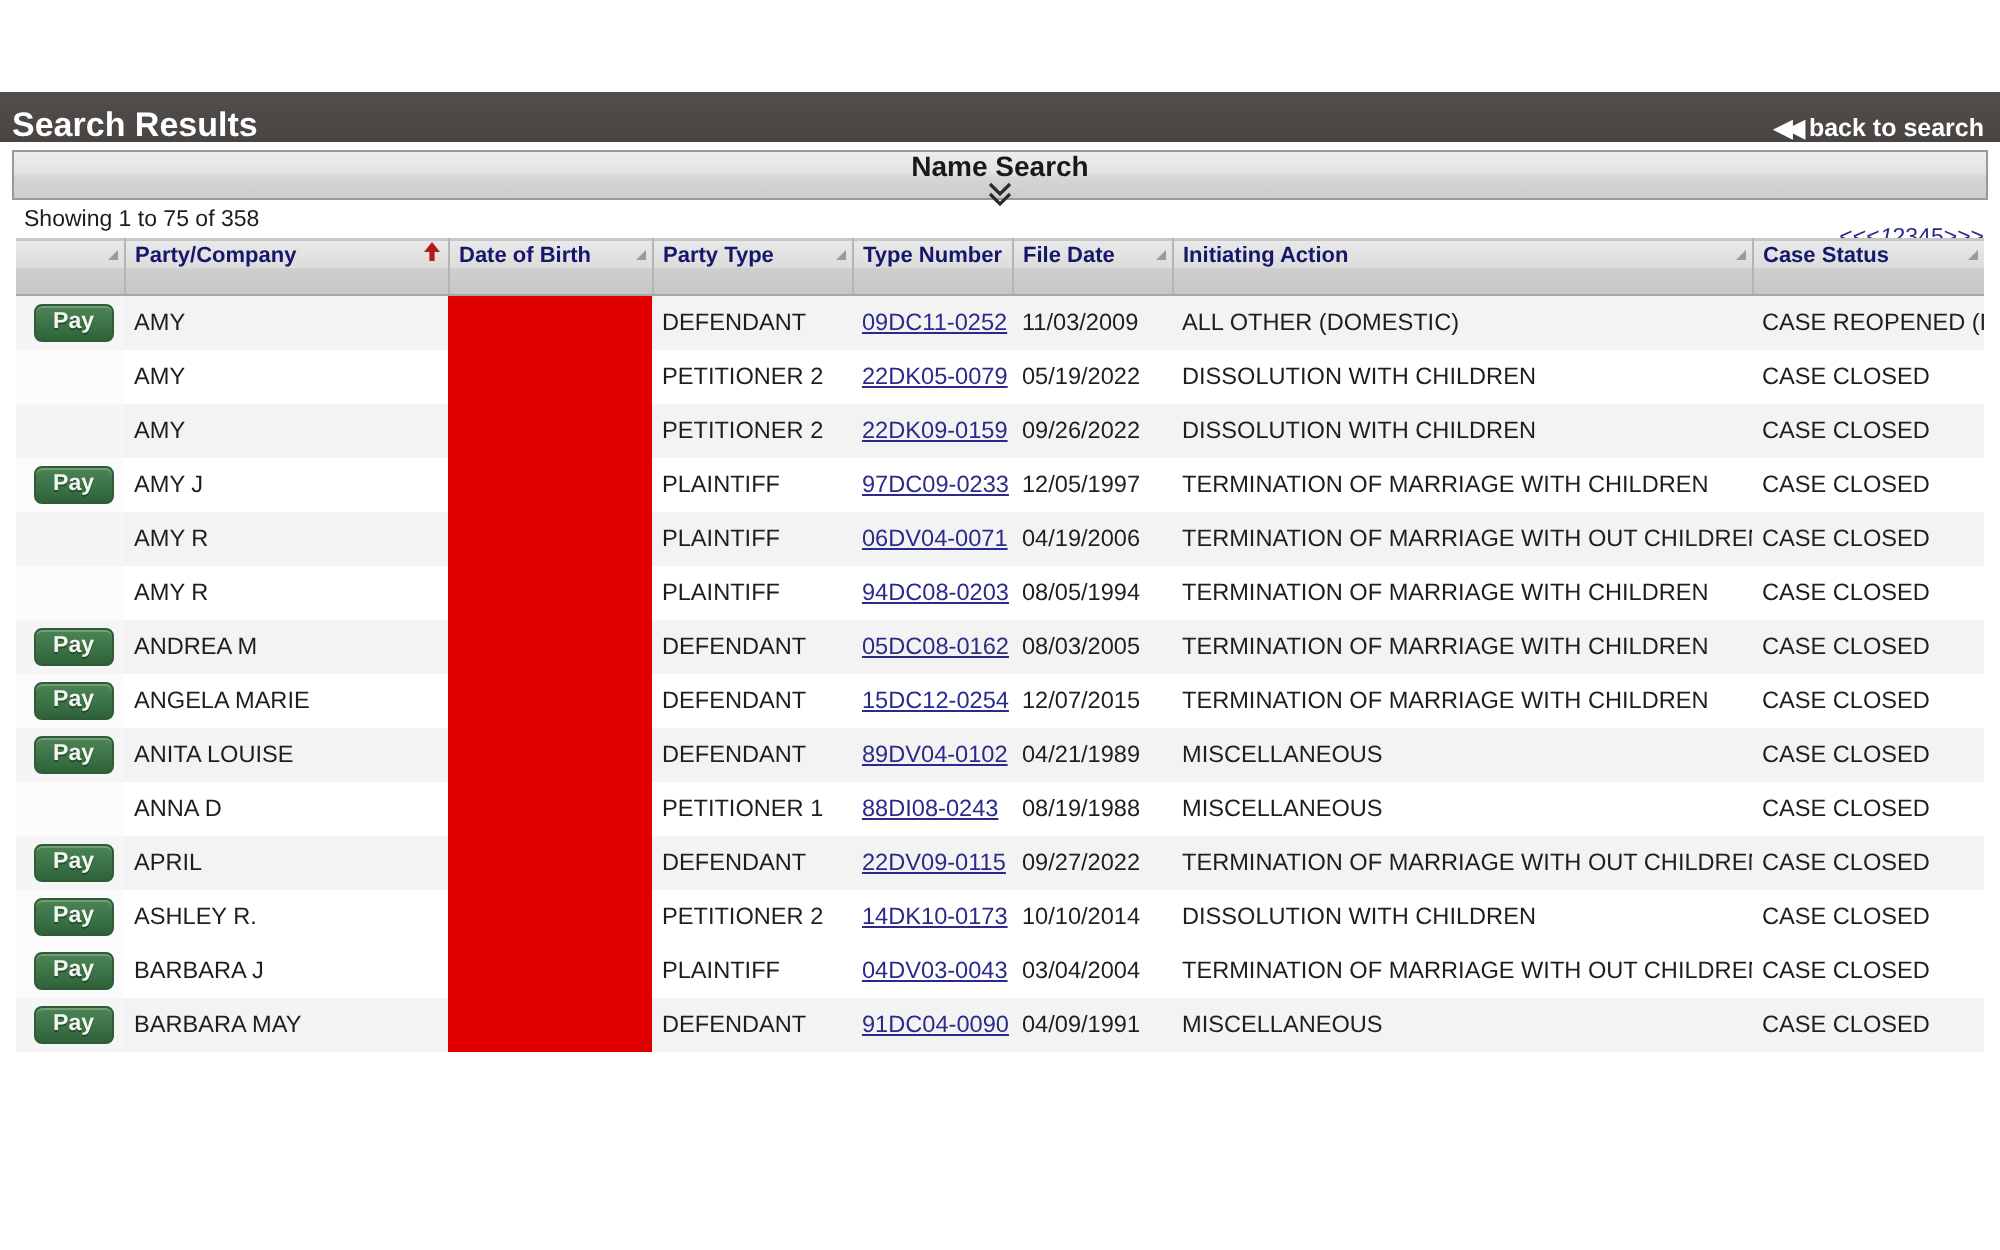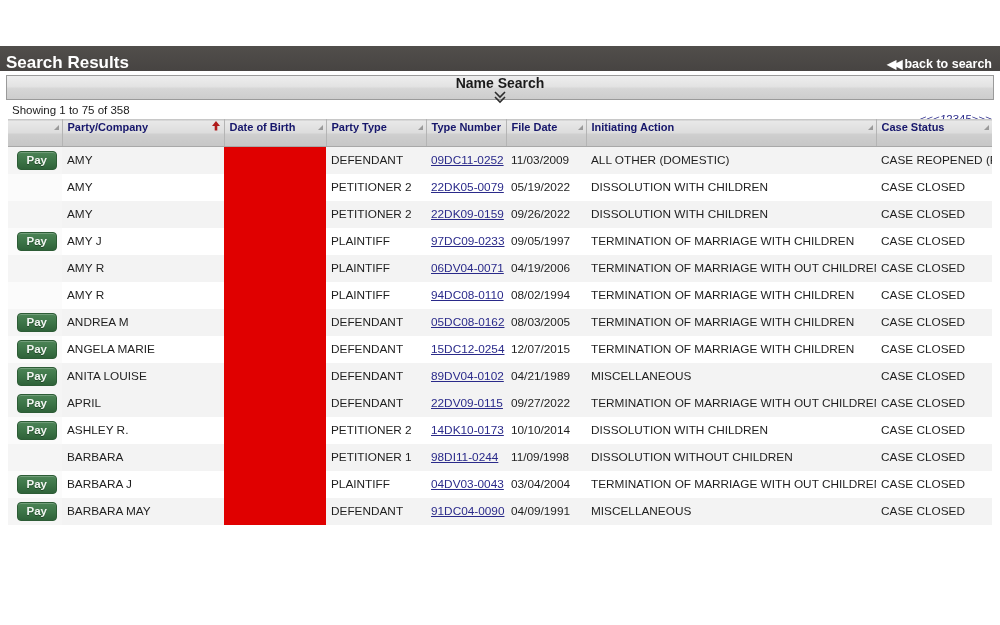--- a/index.html
+++ b/index.html
@@ -341,41 +341,41 @@
           <td>09/26/2022</td>
           <td>DISSOLUTION WITH CHILDREN</td>
           <td>CASE CLOSED</td>
         </tr>
         <tr class="norm">
           <td class="col-pay"><span class="pay-btn">Pay</span></td>
           <td>AMY J</td>
           <td class="col-redact"></td>
           <td>PLAINTIFF</td>
           <td><a class="case-link">97DC09-0233</a></td>
-          <td>09/05/1997</td>
+          <td>12/05/1997</td>
           <td>TERMINATION OF MARRIAGE WITH CHILDREN</td>
           <td>CASE CLOSED</td>
         </tr>
         <tr class="alt">
           <td class="col-pay"></td>
           <td>AMY R</td>
           <td class="col-redact"></td>
           <td>PLAINTIFF</td>
           <td><a class="case-link">06DV04-0071</a></td>
           <td>04/19/2006</td>
           <td>TERMINATION OF MARRIAGE WITH OUT CHILDREN</td>
           <td>CASE CLOSED</td>
         </tr>
         <tr class="norm">
           <td class="col-pay"></td>
           <td>AMY R</td>
           <td class="col-redact"></td>
           <td>PLAINTIFF</td>
-          <td><a class="case-link">94DC08-0110</a></td>
-          <td>08/02/1994</td>
+          <td><a class="case-link">94DC08-0203</a></td>
+          <td>08/05/1994</td>
           <td>TERMINATION OF MARRIAGE WITH CHILDREN</td>
           <td>CASE CLOSED</td>
         </tr>
         <tr class="alt">
           <td class="col-pay"><span class="pay-btn">Pay</span></td>
           <td>ANDREA M</td>
           <td class="col-redact"></td>
           <td>DEFENDANT</td>
           <td><a class="case-link">05DC08-0162</a></td>
           <td>08/03/2005</td>
@@ -392,20 +392,30 @@
           <td>TERMINATION OF MARRIAGE WITH CHILDREN</td>
           <td>CASE CLOSED</td>
         </tr>
         <tr class="alt">
           <td class="col-pay"><span class="pay-btn">Pay</span></td>
           <td>ANITA LOUISE</td>
           <td class="col-redact"></td>
           <td>DEFENDANT</td>
           <td><a class="case-link">89DV04-0102</a></td>
           <td>04/21/1989</td>
+          <td>MISCELLANEOUS</td>
+          <td>CASE CLOSED</td>
+        </tr>
+        <tr class="norm">
+          <td class="col-pay"></td>
+          <td>ANNA D</td>
+          <td class="col-redact"></td>
+          <td>PETITIONER 1</td>
+          <td><a class="case-link">88DI08-0243</a></td>
+          <td>08/19/1988</td>
           <td>MISCELLANEOUS</td>
           <td>CASE CLOSED</td>
         </tr>
         <tr class="alt">
           <td class="col-pay"><span class="pay-btn">Pay</span></td>
           <td>APRIL</td>
           <td class="col-redact"></td>
           <td>DEFENDANT</td>
           <td><a class="case-link">22DV09-0115</a></td>
           <td>09/27/2022</td>
@@ -415,30 +425,20 @@
         <tr class="norm">
           <td class="col-pay"><span class="pay-btn">Pay</span></td>
           <td>ASHLEY R.</td>
           <td class="col-redact"></td>
           <td>PETITIONER 2</td>
           <td><a class="case-link">14DK10-0173</a></td>
           <td>10/10/2014</td>
           <td>DISSOLUTION WITH CHILDREN</td>
           <td>CASE CLOSED</td>
         </tr>
-        <tr class="alt">
-          <td class="col-pay"></td>
-          <td>BARBARA</td>
-          <td class="col-redact"></td>
-          <td>PETITIONER 1</td>
-          <td><a class="case-link">98DI11-0244</a></td>
-          <td>11/09/1998</td>
-          <td>DISSOLUTION WITHOUT CHILDREN</td>
-          <td>CASE CLOSED</td>
-        </tr>
         <tr class="norm">
           <td class="col-pay"><span class="pay-btn">Pay</span></td>
           <td>BARBARA J</td>
           <td class="col-redact"></td>
           <td>PLAINTIFF</td>
           <td><a class="case-link">04DV03-0043</a></td>
           <td>03/04/2004</td>
           <td>TERMINATION OF MARRIAGE WITH OUT CHILDREN</td>
           <td>CASE CLOSED</td>
         </tr>

